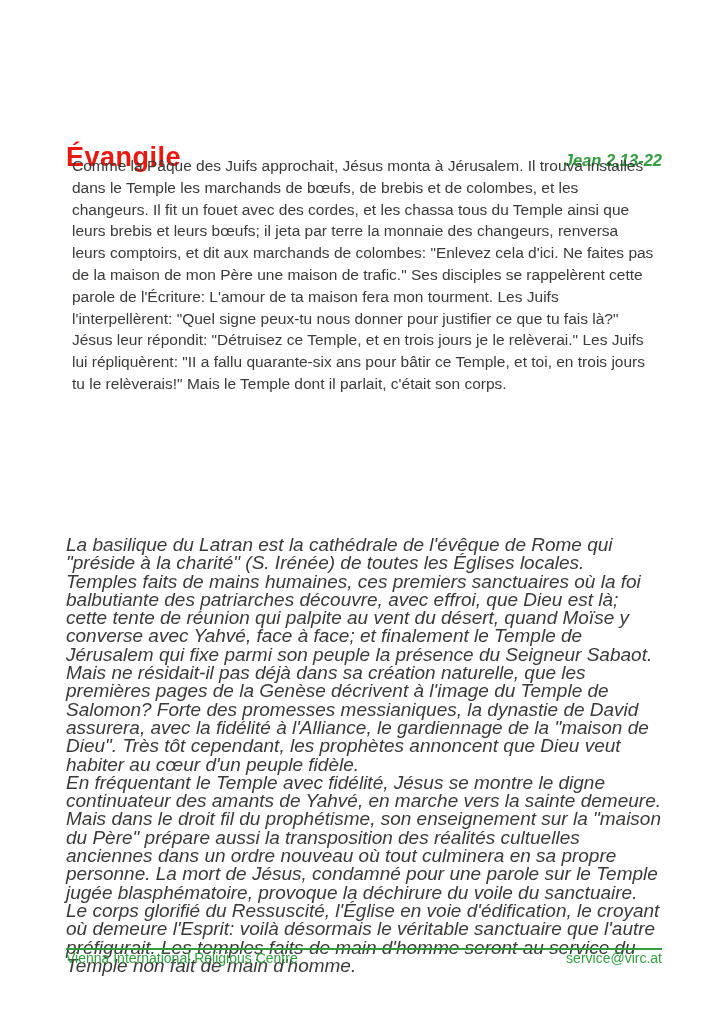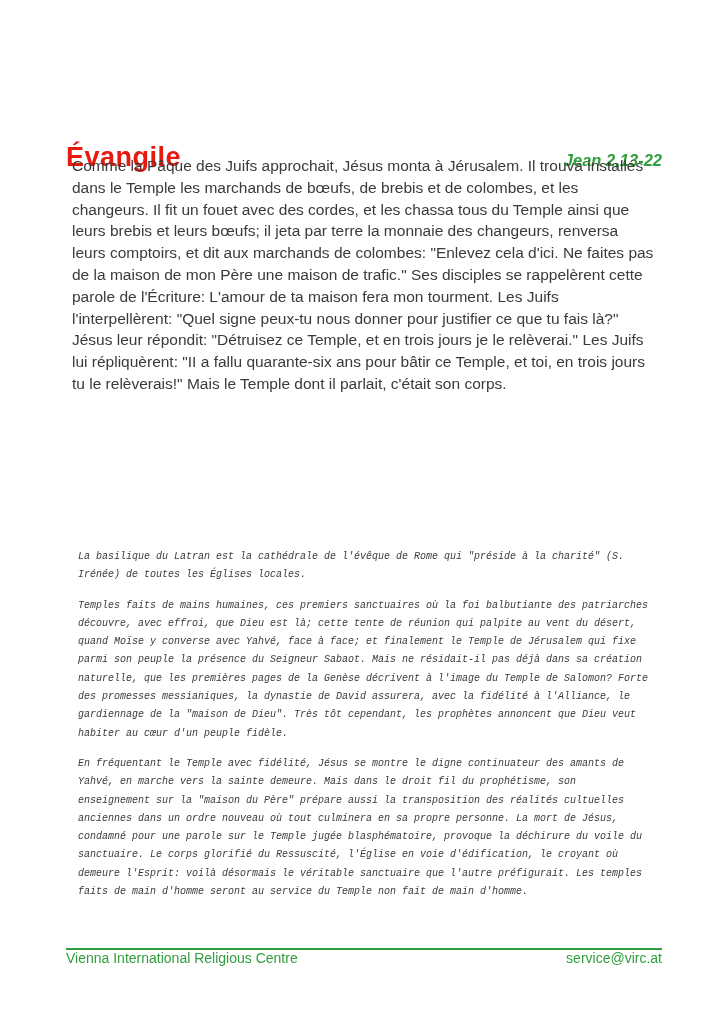--- a/index.html
+++ b/index.html
@@ -57,26 +57,25 @@
     font-size:27px;
     font-weight:700;
     letter-spacing:0.5px;
     color:var(--red);
   }
   .reflection-section{
     position:absolute;
     left:66px; right:62px; top:536px;
   }
   .reflection-section p{
-    margin:12px;
-    font-size:10px;
+    margin:0;
+    font-size:19px;
     font-style:italic;
     line-height:18.3px;
     color:var(--ink);
-    font-family:Liberation Mono, monospace;
   }
   .footer{
     position:absolute;
     left:66px; right:62px; top:948px;
     border-top:2px solid var(--green);
     display:flex;
     justify-content:space-between;
     align-items:baseline;
   }
   .footer span{

